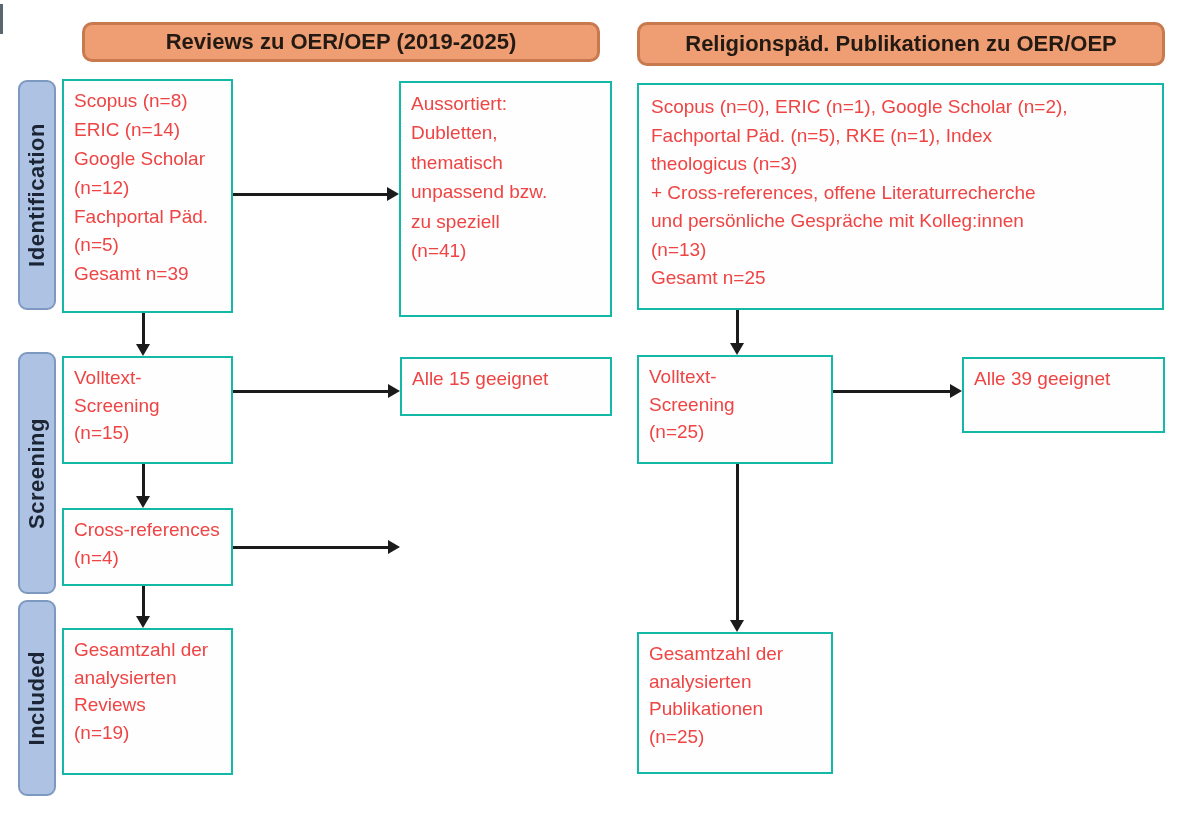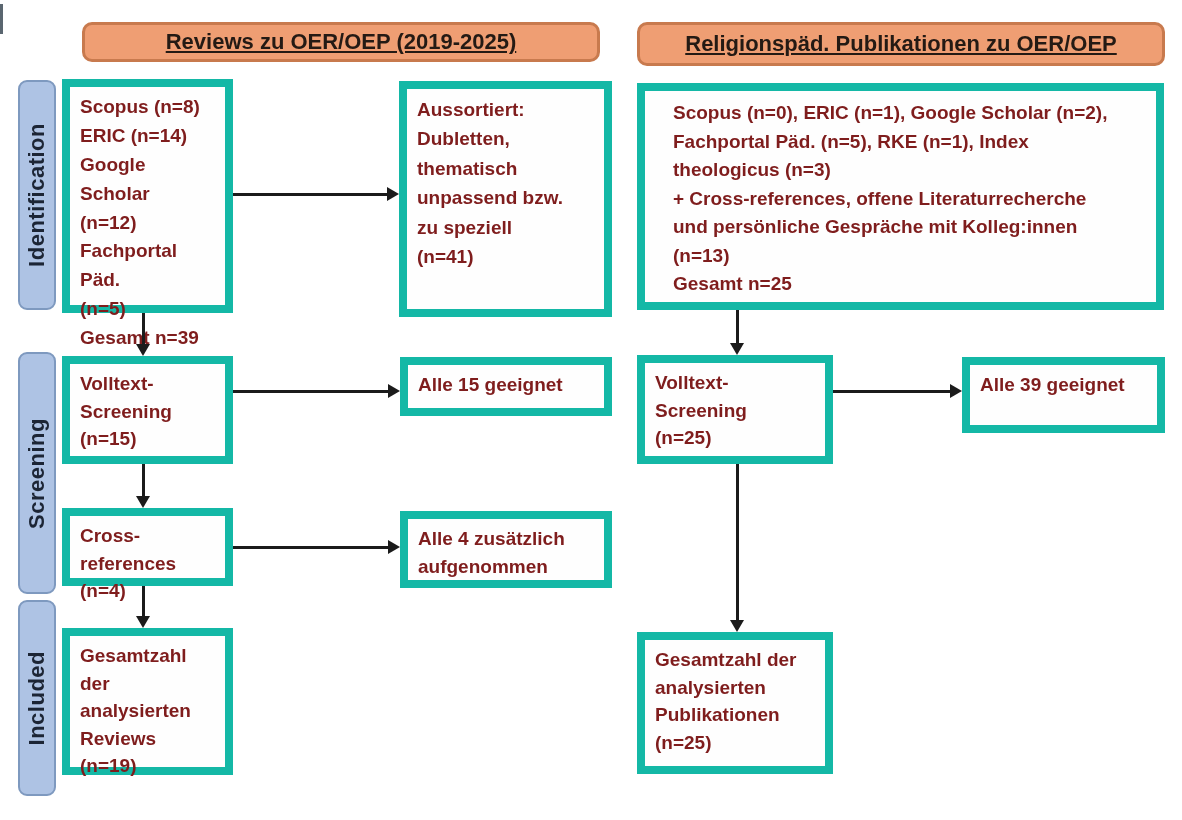--- a/index.html
+++ b/index.html
@@ -3,33 +3,33 @@
 <meta charset="utf-8">
 <style>
   html,body{margin:0;padding:0;background:#ffffff;}
   #canvas{
     position:relative;width:1182px;height:820px;background:#ffffff;overflow:hidden;
     font-family:"Liberation Sans", sans-serif;
   }
   .pill{
     position:absolute;background:#ef9e73;border:3px solid #c87a4e;border-radius:10px;
     display:flex;align-items:center;justify-content:center;
-    font-size:22px;font-weight:700;color:#241a14;box-sizing:border-box;text-decoration:underline;
+    font-size:22px;font-weight:700;color:#241a14;box-sizing:border-box;
   }
   .stage{
     position:absolute;width:38px;background:#aec3e4;border:2px solid #7e99bf;border-radius:9px;
     display:flex;align-items:center;justify-content:center;box-sizing:border-box;
   }
   .stage span{
     writing-mode:vertical-rl;transform:rotate(180deg);
     font-size:22px;font-weight:700;color:#1c2535;letter-spacing:0.5px;
   }
   .node{
-    position:absolute;background:#fefefe;border:8px solid #14b8a6;box-sizing:border-box;
-    padding:6px 10px;font-size:19px;line-height:1.45;font-weight:700;color:#7f1d1d;
+    position:absolute;background:#fefefe;border:2px solid #14b8a6;box-sizing:border-box;
+    padding:6px 10px;font-size:19px;line-height:1.45;font-weight:400;color:#ef4444;
     white-space:pre-line;
   }
   .hline{position:absolute;height:3px;background:#1b1b1b;}
   .vline{position:absolute;width:3px;background:#1b1b1b;}
   .head-right{position:absolute;width:0;height:0;
     border-top:7px solid transparent;border-bottom:7px solid transparent;border-left:12px solid #1b1b1b;}
   .head-down{position:absolute;width:0;height:0;
     border-left:7px solid transparent;border-right:7px solid transparent;border-top:12px solid #1b1b1b;}
   .edge-artifact{position:absolute;left:0;top:4px;width:3px;height:30px;background:#5a6670;}
 </style>
@@ -74,29 +74,27 @@
 
   <div class="node" style="left:62px;top:356px;width:171px;height:108px;">Volltext-
 Screening
 (n=15)</div>
 
   <div class="node" style="left:400px;top:357px;width:212px;height:59px;">Alle 15 geeignet</div>
 
   <div class="node" style="left:62px;top:508px;width:171px;height:78px;">Cross-references
 (n=4)</div>
 
-  <div class="node" style="left:400px;top:511px;width:212px;height:77px;">Alle 4 zusätzlich
-aufgenommen</div>
 
   <div class="node" style="left:62px;top:628px;width:171px;height:147px;">Gesamtzahl der
 analysierten
 Reviews
 (n=19)</div>
 
-  <div class="node" style="left:637px;top:83px;width:527px;height:227px;padding:8px 28px;line-height:1.5;">Scopus (n=0), ERIC (n=1), Google Scholar (n=2),
+  <div class="node" style="left:637px;top:83px;width:527px;height:227px;padding:8px 12px;line-height:1.5;">Scopus (n=0), ERIC (n=1), Google Scholar (n=2),
 Fachportal Päd. (n=5), RKE (n=1), Index
 theologicus (n=3)
 + Cross-references, offene Literaturrecherche
 und persönliche Gespräche mit Kolleg:innen
 (n=13)
 Gesamt n=25</div>
 
   <div class="node" style="left:637px;top:355px;width:196px;height:109px;">Volltext-
 Screening
 (n=25)</div>

